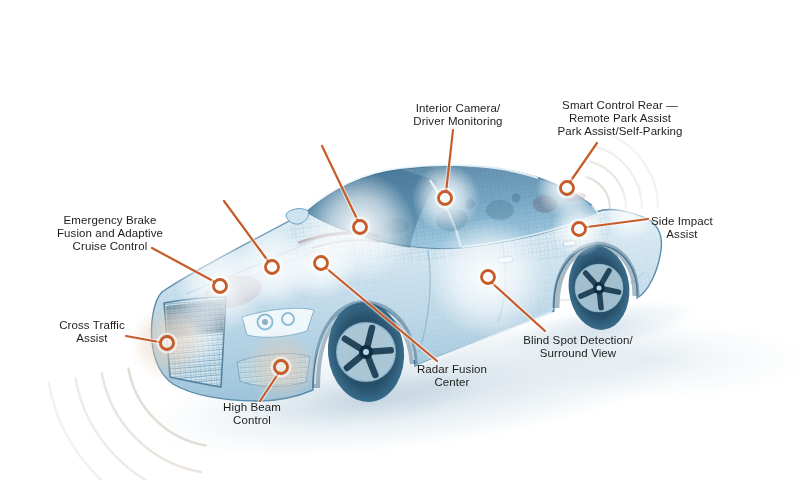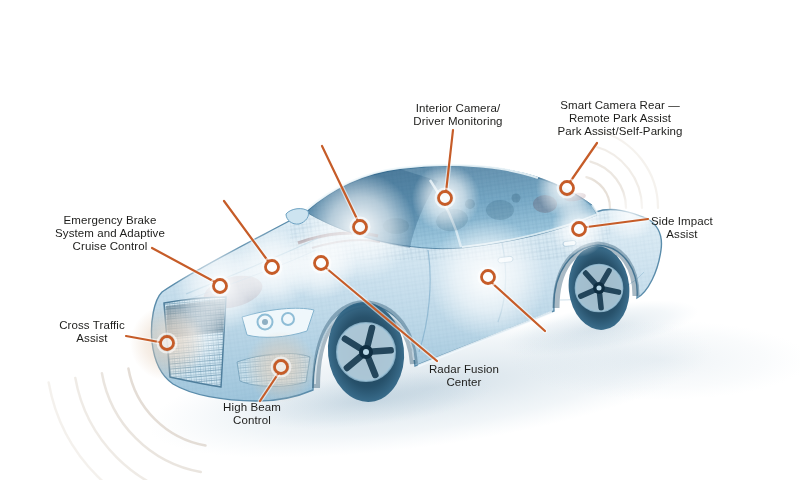--- a/index.html
+++ b/index.html
@@ -261,28 +261,30 @@
         <circle cx="321" cy="263" r="6.5"></circle>
         <circle cx="488" cy="277" r="6.5"></circle>
         <circle cx="579" cy="229" r="6.5"></circle>
       </g>
     </g>
   </g>
 </svg>
 
 <div class="callout-label" style="left:458px;top:102px;">Interior Camera/
 Driver Monitoring</div>
-<div class="callout-label" style="left:620px;top:99px;">Smart Camera Rear —
+<div class="callout-label" style="left:620px;top:99px;">Smart Control Rear —
 Remote Park Assist
 Park Assist/Self-Parking</div>
 <div class="callout-label" style="left:110px;top:214px;">Emergency Brake
-System and Adaptive
+Fusion and Adaptive
 Cruise Control</div>
 <div class="callout-label" style="left:682px;top:204px;margin-top:11px;">Side Impact
 Assist</div>
 <div class="callout-label" style="left:92px;top:319px;">Cross Traffic
 Assist</div>
 <div class="callout-label" style="left:252px;top:401px;">High Beam
 Control</div>
-<div class="callout-label" style="left:464px;top:363px;">Radar Fusion
+<div class="callout-label" style="left:452px;top:363px;">Radar Fusion
 Center</div>
+<div class="callout-label" style="left:578px;top:334px;">Blind Spot Detection/
+Surround View</div>
 
 </div>
 
 </body></html>

